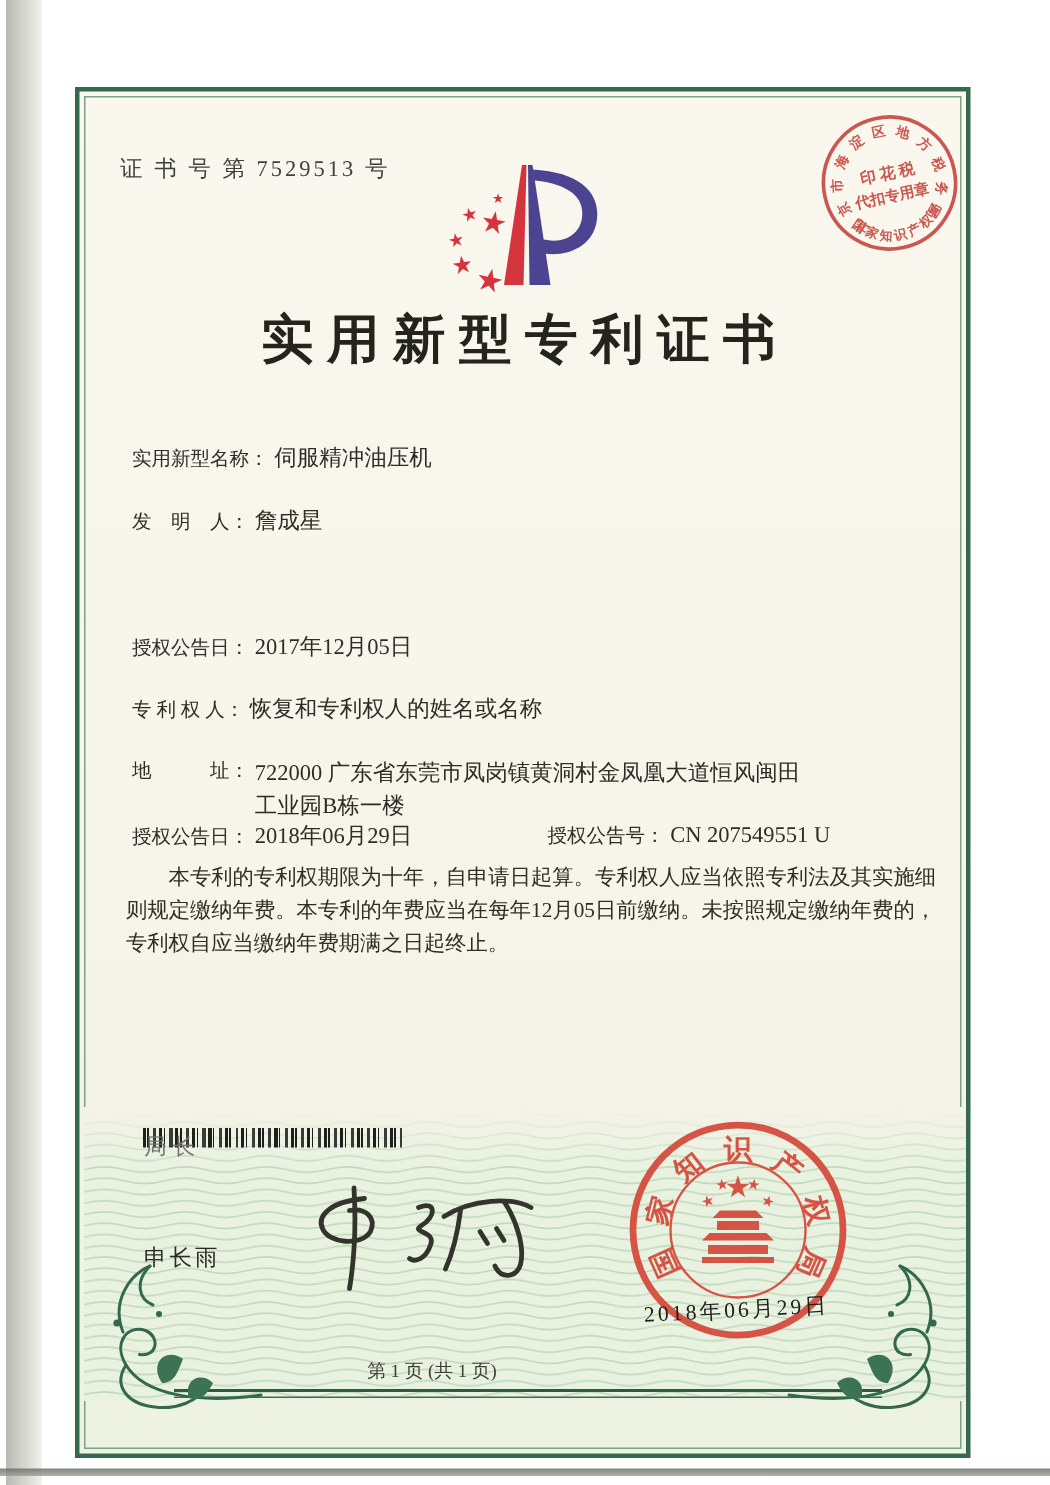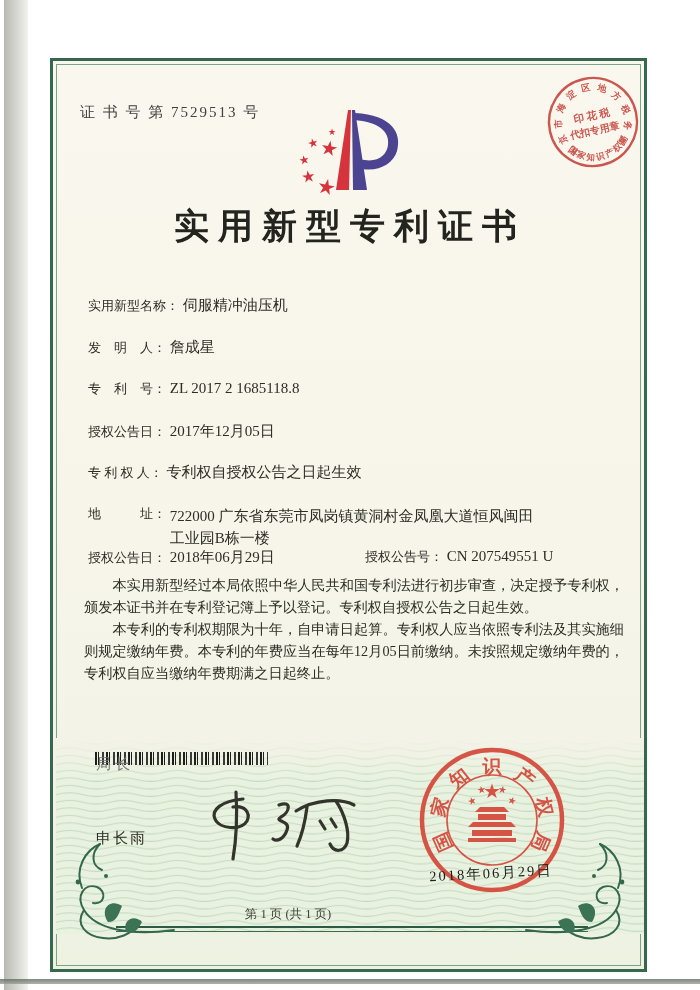--- a/index.html
+++ b/index.html
@@ -162,47 +162,42 @@
   <div id="title" class="abs">实用新型专利证书</div>
 
   <div class="abs row r1">
     <span class="flabel">实用新型名称</span><span class="colon">：</span>
     <span class="fvalue">伺服精冲油压机</span>
   </div>
   <div class="abs row r2">
     <span class="flabel">发　明　人</span><span class="colon">：</span>
     <span class="fvalue">詹成星</span>
   </div>
-  <div class="abs row r3">
-    <span class="flabel">专　利　号</span><span class="colon">：</span>
-    <span class="fvalue">ZL 2017 2 1685118.8</span>
-  </div>
   <div class="abs row r4">
     <span class="flabel">授权公告日</span><span class="colon">：</span>
     <span class="fvalue">2017年12月05日</span>
   </div>
   <div class="abs row r5">
     <span class="flabel">专 利 权 人</span><span class="colon">：</span>
-    <span class="fvalue">专利权自授权公告之日起生效</span>
+    <span class="fvalue">恢复和专利权人的姓名或名称</span>
   </div>
   <div class="abs row r6">
     <span class="flabel">地　　　址</span><span class="colon">：</span>
     <span class="fvalue" id="addr-val"><span style="display:block;">722000 广东省东莞市凤岗镇黄洞村金凤凰大道恒风闽田</span><span style="display:block;">工业园B栋一楼</span></span>
   </div>
   <div class="abs row r7">
     <span class="flabel">授权公告日</span><span class="colon">：</span>
     <span class="fvalue">2018年06月29日</span>
     <span id="grant-no-group">
       <span class="flabel">授权公告号</span><span class="colon">：</span>
       <span class="fvalue">CN 207549551 U</span>
     </span>
   </div>
 
   <div id="paras" class="abs">
-    <p>本实用新型经过本局依照中华人民共和国专利法进行初步审查，决定授予专利权，颁发本证书并在专利登记簿上予以登记。专利权自授权公告之日起生效。</p>
     <p>本专利的专利权期限为十年，自申请日起算。专利权人应当依照专利法及其实施细则规定缴纳年费。本专利的年费应当在每年12月05日前缴纳。未按照规定缴纳年费的，专利权自应当缴纳年费期满之日起终止。</p>
   </div>
 
   <div id="barcode" class="abs"></div>
 
   <div id="director-label" class="abs">局长</div>
   <div id="director-name" class="abs">申长雨</div>
 
   <svg id="signature-svg" class="abs" width="195" height="95" viewBox="0 0 195 95">
     <g stroke="#33342c" stroke-width="3.2" fill="none" stroke-linecap="round" stroke-linejoin="round">

